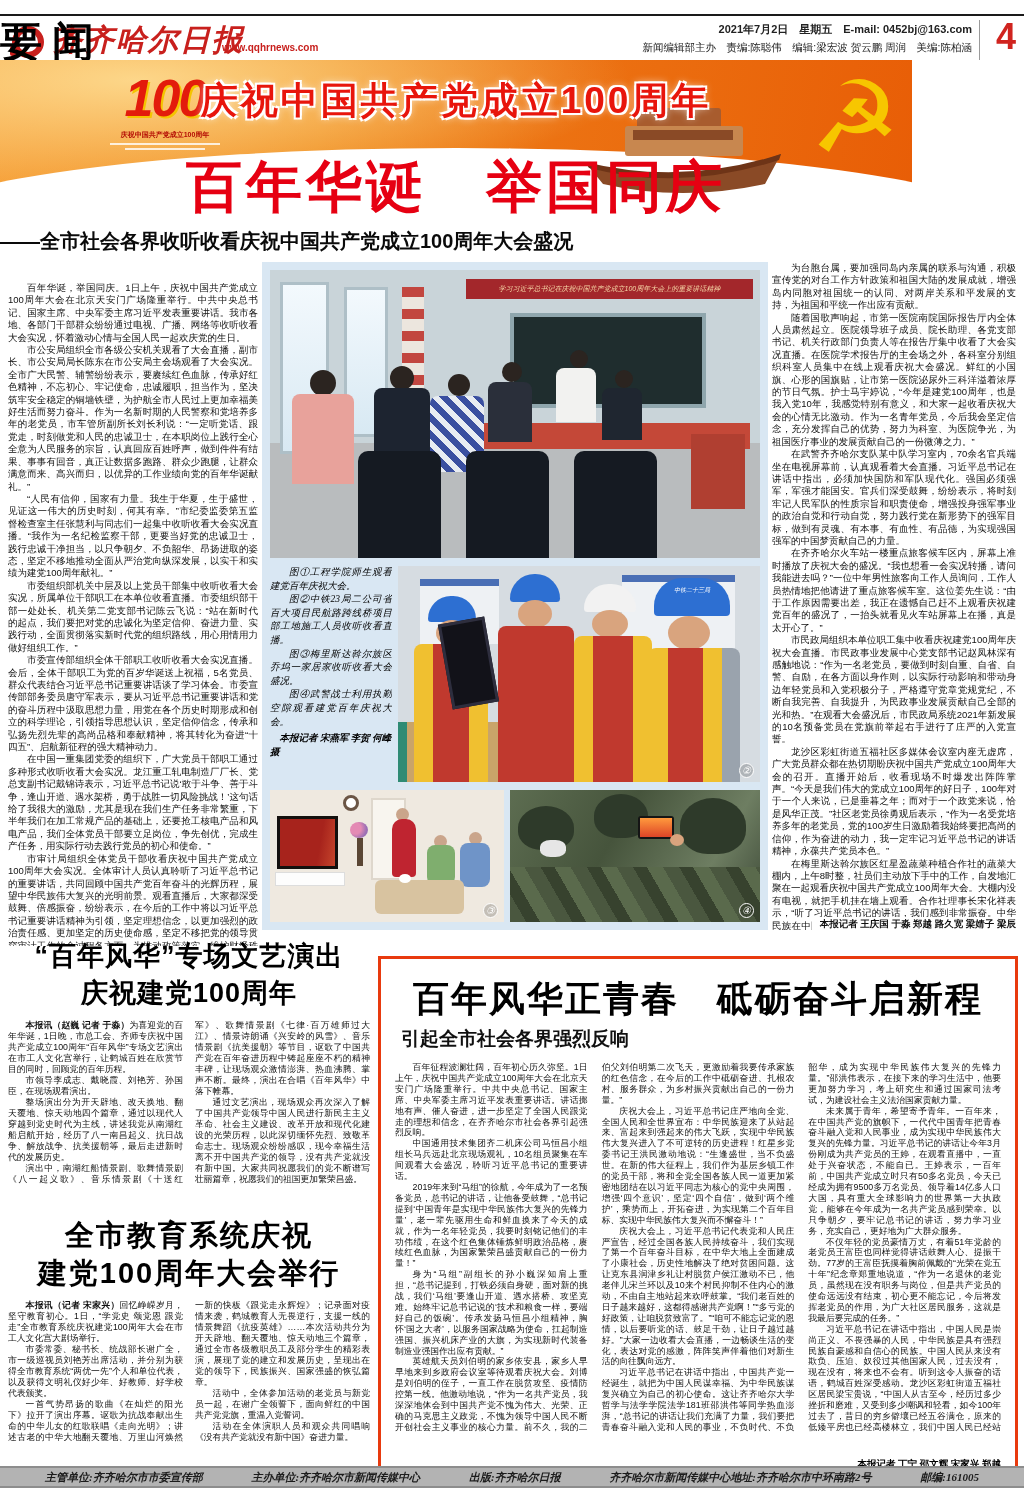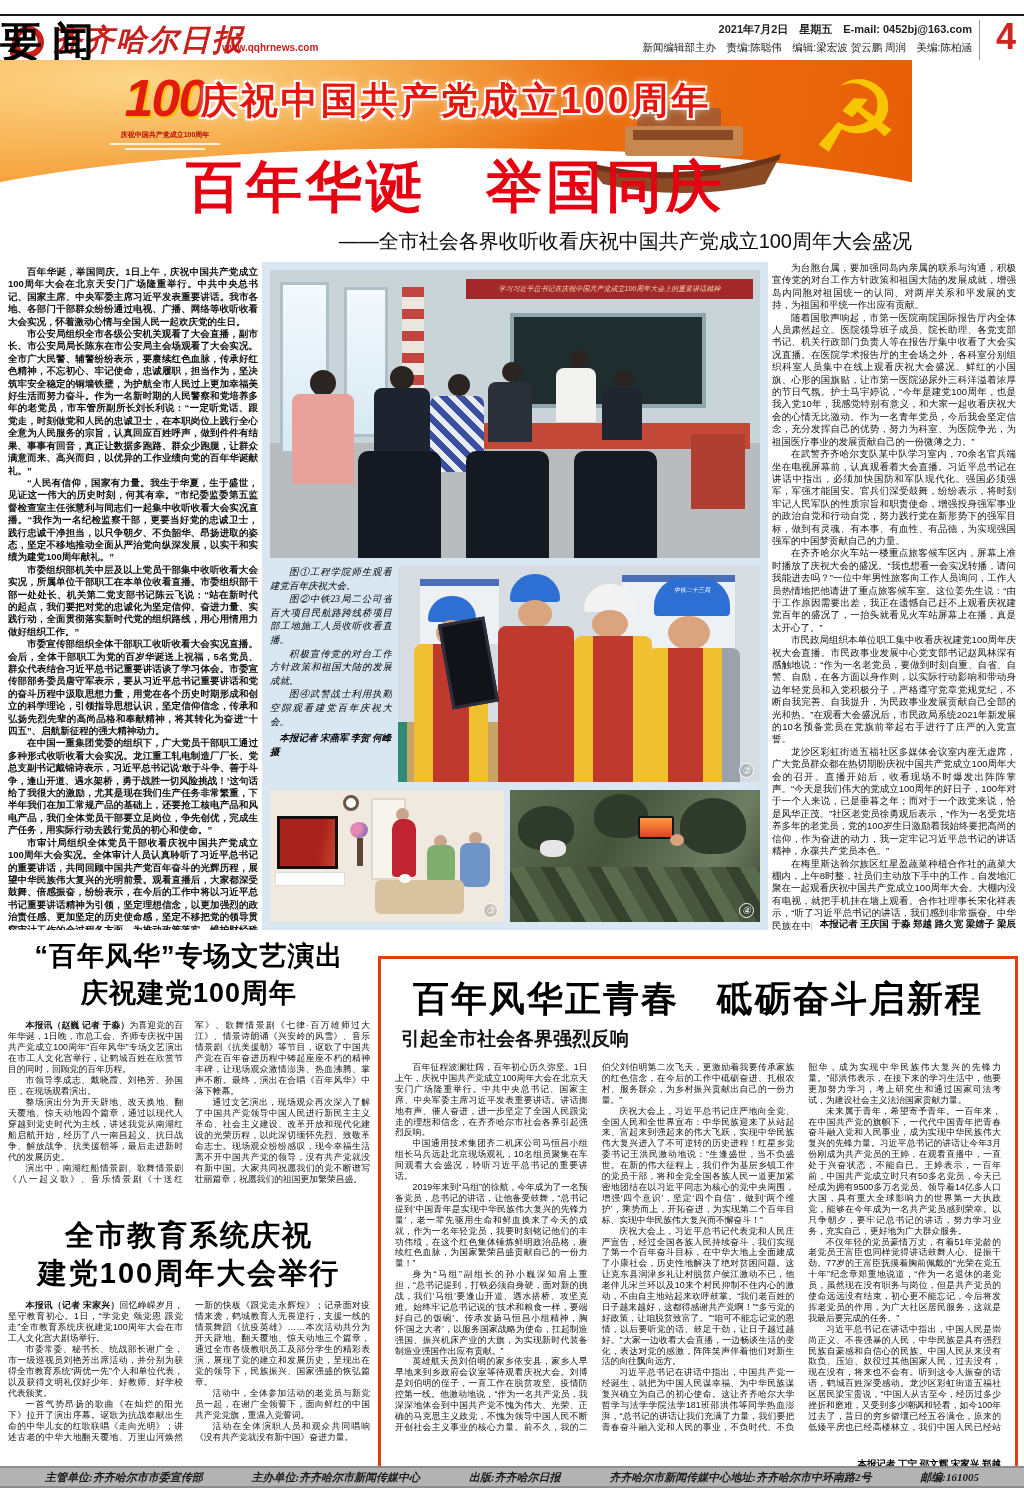--- a/index.html
+++ b/index.html
@@ -24,32 +24,32 @@
   .banner { position:absolute; left:0; top:60px; width:912px; height:198px; overflow:hidden;
     background: radial-gradient(ellipse at 20% 0%, #fbc568 0%, rgba(251,197,104,0) 40%),
                 linear-gradient(100deg, #f6a càng 0%, #f08c1e 35%, #ec7212 60%, #e85d06 100%);
     background-color:#ef7d17;
     background-image: radial-gradient(ellipse at 15% 10%, rgba(255,230,160,.8) 0%, rgba(255,230,160,0) 45%),
                       linear-gradient(100deg, #f6a13a 0%, #f08c1e 35%, #ec7212 60%, #e85d06 100%); }
   .banner-whitecurve { position:absolute; left:-12%; top:88px; width:124%; height:220px; background:#fff; border-radius:50% 50% 0 0 / 38% 38% 0 0; }
   .banner-slogan { position:absolute; left:0; right:0; top:16px; text-align:center; font-size:37px; font-weight:900; color:#e8150c; letter-spacing:3px; z-index:4;
     text-shadow:-2px -2px 0 #fff, 2px -2px 0 #fff, -2px 2px 0 #fff, 2px 2px 0 #fff, 0 0 8px #fff; }
   .banner-headline { position:absolute; left:0; right:0; top:90px; text-align:center; font-size:56px; font-weight:900; color:#e60012; letter-spacing:4px; z-index:5; }
-  .banner-subtitle { position:absolute; left:0; right:0; top:168px; text-align:right; font-size:20px; font-weight:400; color:#0a0a0a; z-index:5; }
+  .banner-subtitle { position:absolute; left:0; right:0; top:168px; text-align:left; font-size:20px; font-weight:700; color:#0a0a0a; z-index:5; }
   .emblem100 { position:absolute; left:70px; top:8px; width:190px; height:120px; text-align:center; z-index:3; }
   .emblem100 .num { font-size:52px; font-weight:900; font-style:italic; color:#e31b0c; text-shadow:2px 2px 0 #f5c400; letter-spacing:-2px; }
   .emblem100 .cap { font-size:7px; color:#b40d05; font-weight:bold; margin-top:2px; }
   .emblem100 .bar { width:110px; height:2px; background:rgba(255,255,255,.8); margin:3px auto 0; }
   .boat { position:absolute; right:115px; top:40px; z-index:3; }
   .hs-icon { position:absolute; right:12px; top:8px; font-size:100px; line-height:1; color:#f7c600; z-index:3; font-family:"DejaVu Sans", sans-serif; }
 
   
   .newscol { position:absolute; overflow:hidden; font-size:9.5px; line-height:12.4px; color:#101010; }
   .para { margin:0; text-indent:2em; text-align:justify; }
-  #col-left  { left:8px;  top:266px; width:250px; height:664px;font-weight:bold; }
+  #col-left  { left:8px;  top:282px; width:250px; height:664px; }
   #col-right { left:772px; top:262px; width:244px; height:668px; }
   .col-byline { position:absolute; right:0; bottom:0; background:#fff; padding:1px 0 0 8px; font-weight:bold; font-size:9.5px; }
 
   
   .photo-panel { position:absolute; left:262px; top:262px; width:506px; height:668px; background:#d9e7f3;font-style:italic; }
   .photo { position:absolute; overflow:hidden; }
   .photo-badge { position:absolute; right:6px; bottom:4px; width:15px; height:15px; border:1px solid #fff; border-radius:50%; color:#fff; font-size:10px; line-height:14px; text-align:center; z-index:9; background:rgba(0,0,0,.18); }
 
   #photo1 { left:8px; top:8px; width:490px; height:288px; background:linear-gradient(#c9d4d9 60%, #b9bcbe 60%); }
   .p1-win { position:absolute; background:linear-gradient(#f3f9fd,#d8e9f3); border:3px solid #aebfc7; }
@@ -193,21 +193,21 @@
       <div class="torso" style="left:332px;top:118px;width:40px;height:52px;background:#1f2630;"></div>
       <div class="p1-chair" style="left:18%;"></div>
       <div class="p1-chair" style="left:40%;"></div>
       <div class="p1-chair" style="left:62%;"></div>
     </div>
 
     <div class="caption-block">
       <div>
           <p class="para">图①工程学院师生观看建党百年庆祝大会。</p>
           <p class="para">图②中铁23局二公司省百大项目民航路跨线桥项目部工地施工人员收听收看直播。</p>
-          <p class="para">积极宣传党的对台工作方针政策和祖国大陆的发展成就。</p>
+          <p class="para">图③梅里斯达斡尔族区乔坞一家居家收听收看大会盛况。</p>
           <p class="para">图④武警战士利用执勤空隙观看建党百年庆祝大会。</p>
         </div>
       <p class="caption-byline">本报记者 宋燕军 李贺 何峰 摄</p>
     </div>
 
     <div id="photo2" class="photo">
       <div class="p2-poster" style="left:6%;top:6%;width:22%;height:30%;"></div>
       <div class="p2-poster" style="left:62%;top:4%;width:31%;height:40%;"></div>
       <div class="p2-table"></div>
       <div class="p2-tablet"></div>

